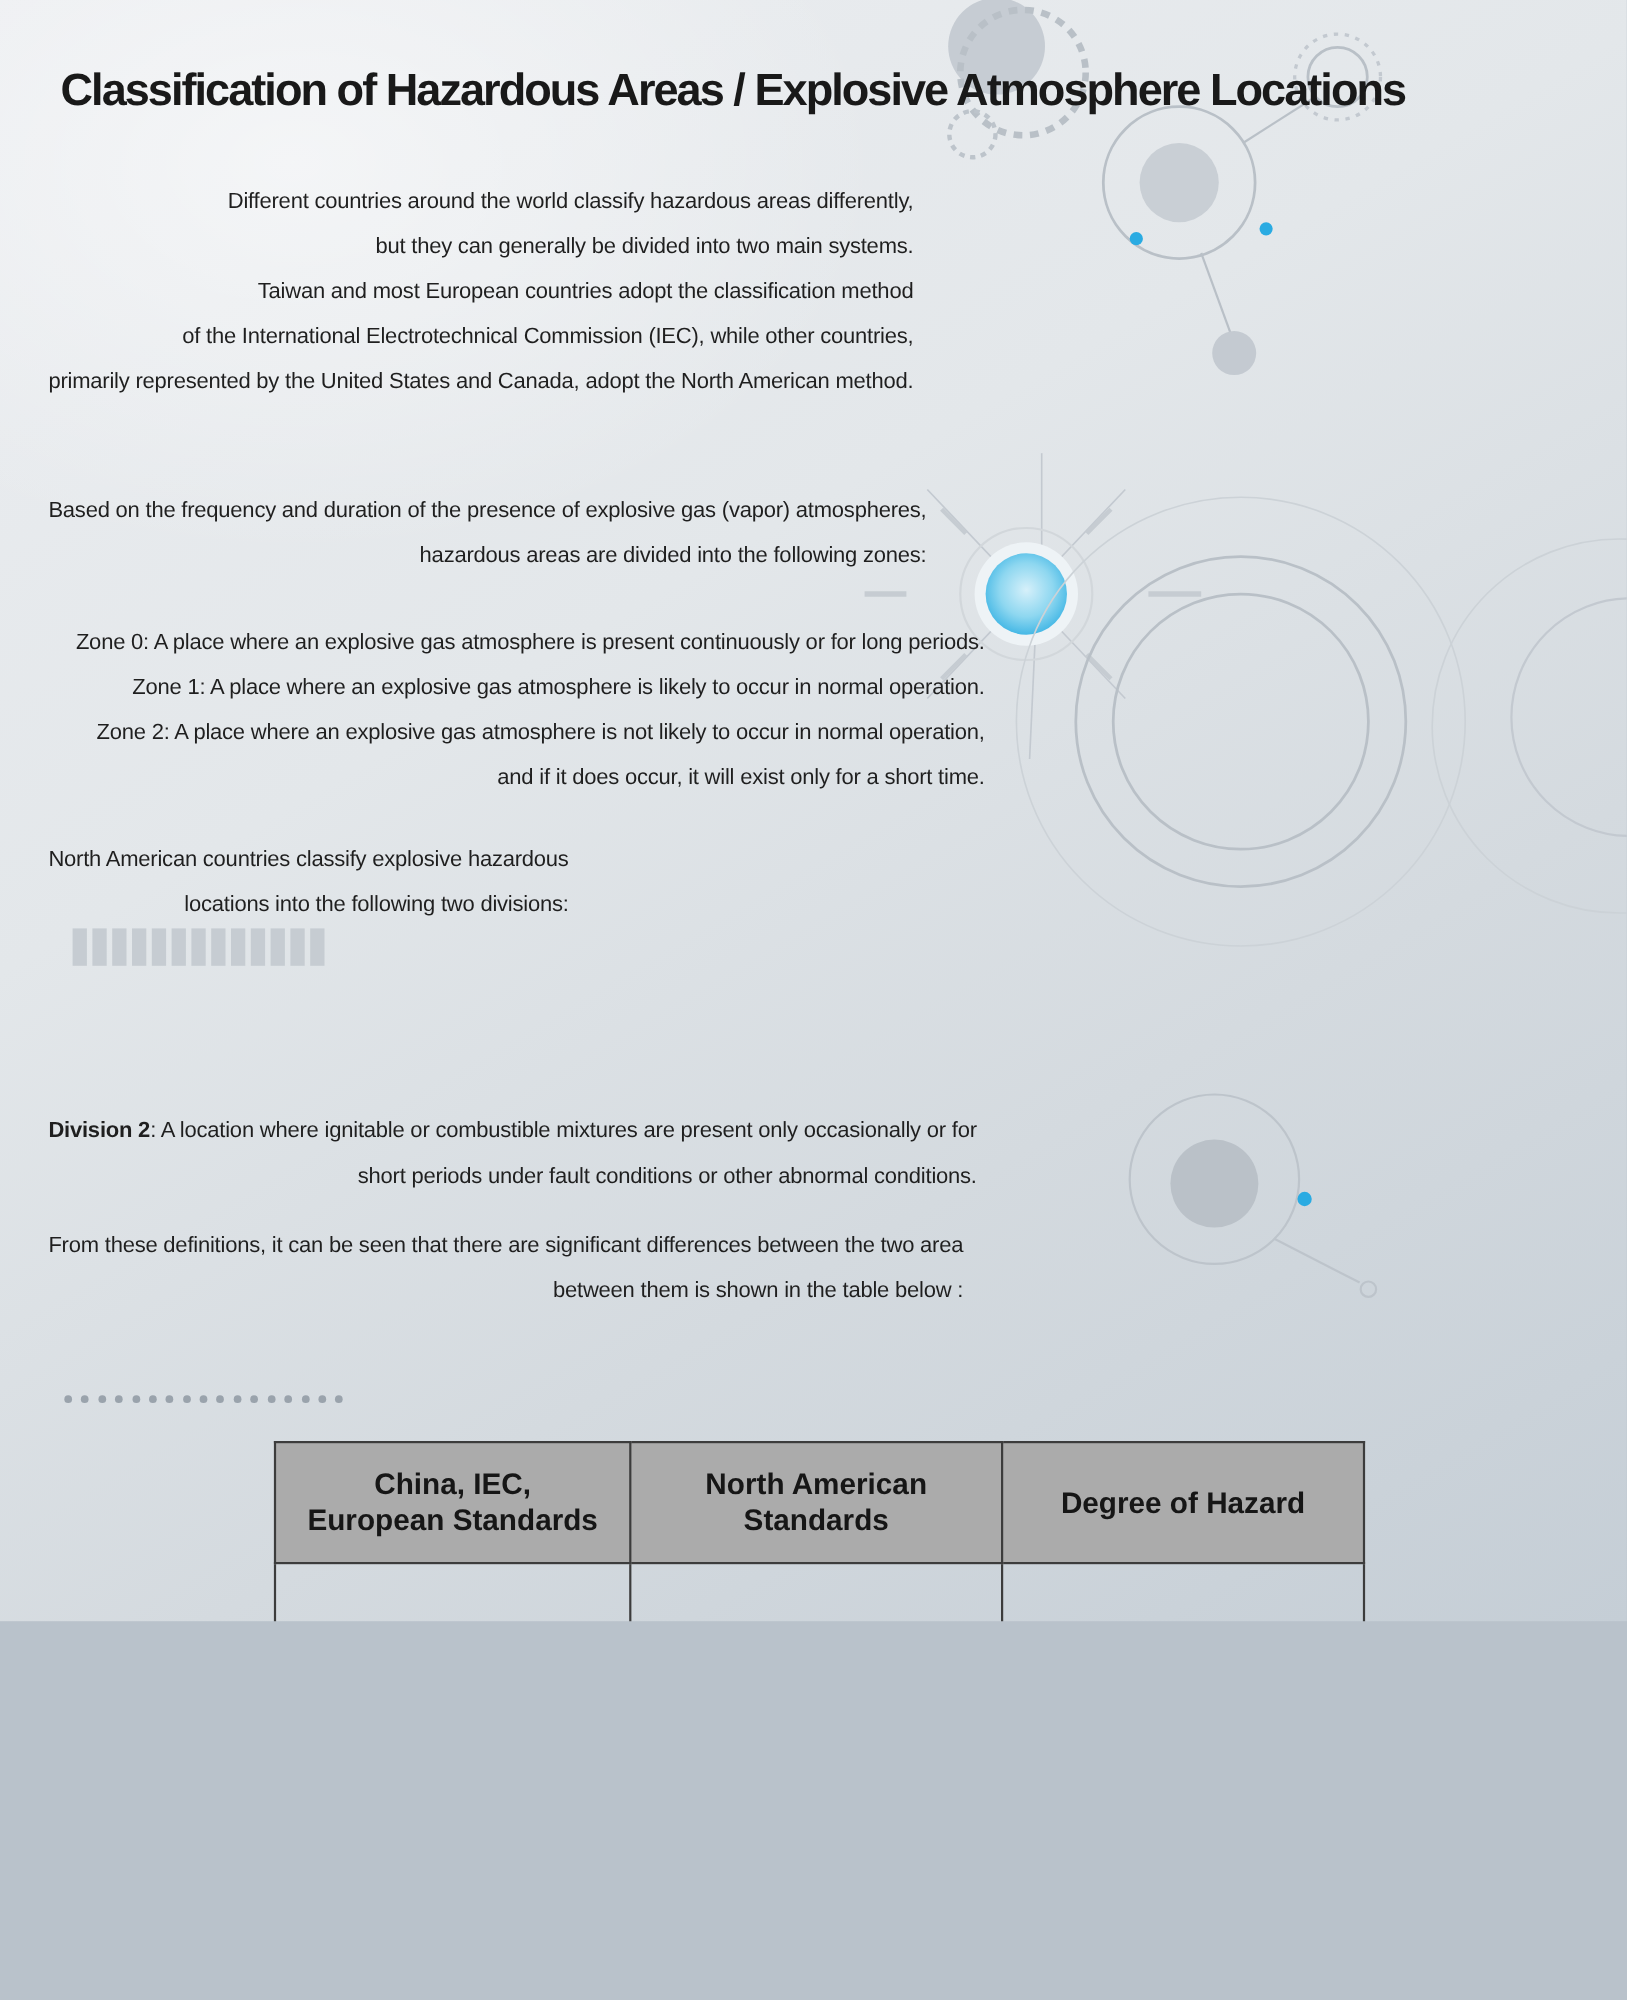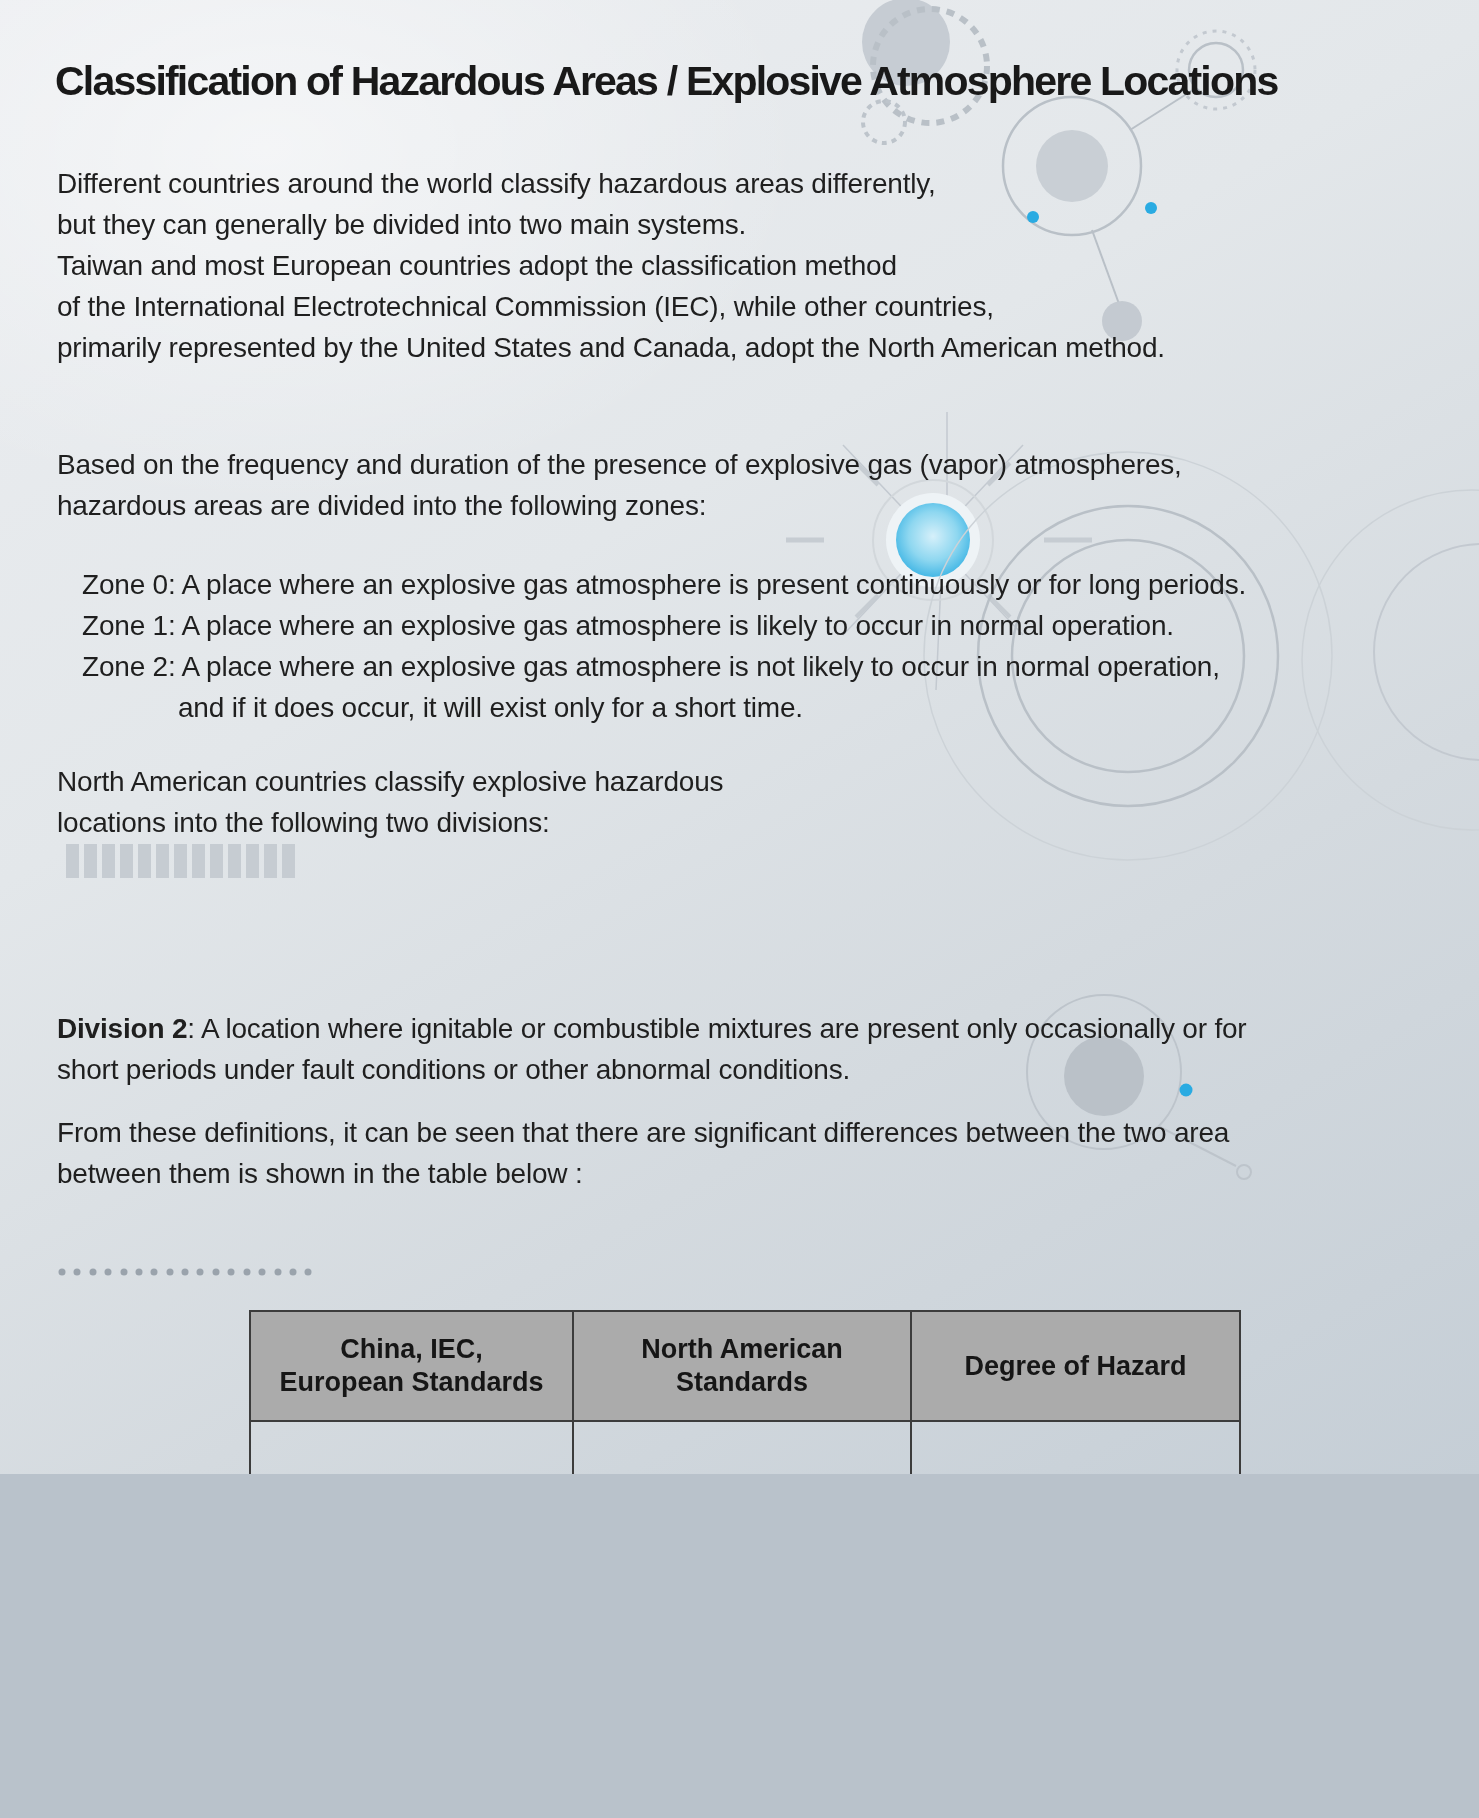--- a/index.html
+++ b/index.html
@@ -9,21 +9,21 @@
       radial-gradient(900px 600px at 18% 10%, rgba(255,255,255,.5), rgba(255,255,255,0) 60%),
       linear-gradient(150deg,#eceef1 0%,#e3e7ea 38%,#d4dadf 68%,#c5ced6 100%);
     font-family:"Liberation Sans",sans-serif;color:#1f1f1f;
   }
   .deco{position:absolute;left:0;top:0;z-index:0;}
   .abs{position:absolute;z-index:1;}
   .title{
     left:55px;top:58px;margin:0;font-size:41px;font-weight:700;
     letter-spacing:-1.8px;color:#191919;white-space:nowrap;
   }
-  .para{left:57px;font-size:28px;line-height:41px;letter-spacing:-0.2px;white-space:nowrap;}
+  .para{left:44px;font-size:20px;line-height:41px;letter-spacing:-0.2px;white-space:nowrap;text-align:right;}
   .para p{margin:0;}
   .para .indent{padding-left:96px;}
   .para strong{font-weight:700;}
 
   .tablewrap{left:249px;top:1310px;}
   table.cmp{border-collapse:collapse;table-layout:fixed;width:990px;}
   .cmp th,.cmp td{border:2px solid #3c3c3c;text-align:center;vertical-align:middle;padding:0;}
   .cmp thead tr{height:110px;}
   .cmp th{background:#ababab;font-size:27px;font-weight:600;line-height:33px;color:#161616;}
   .cmp td{font-size:31px;font-weight:600;color:#141414;}

